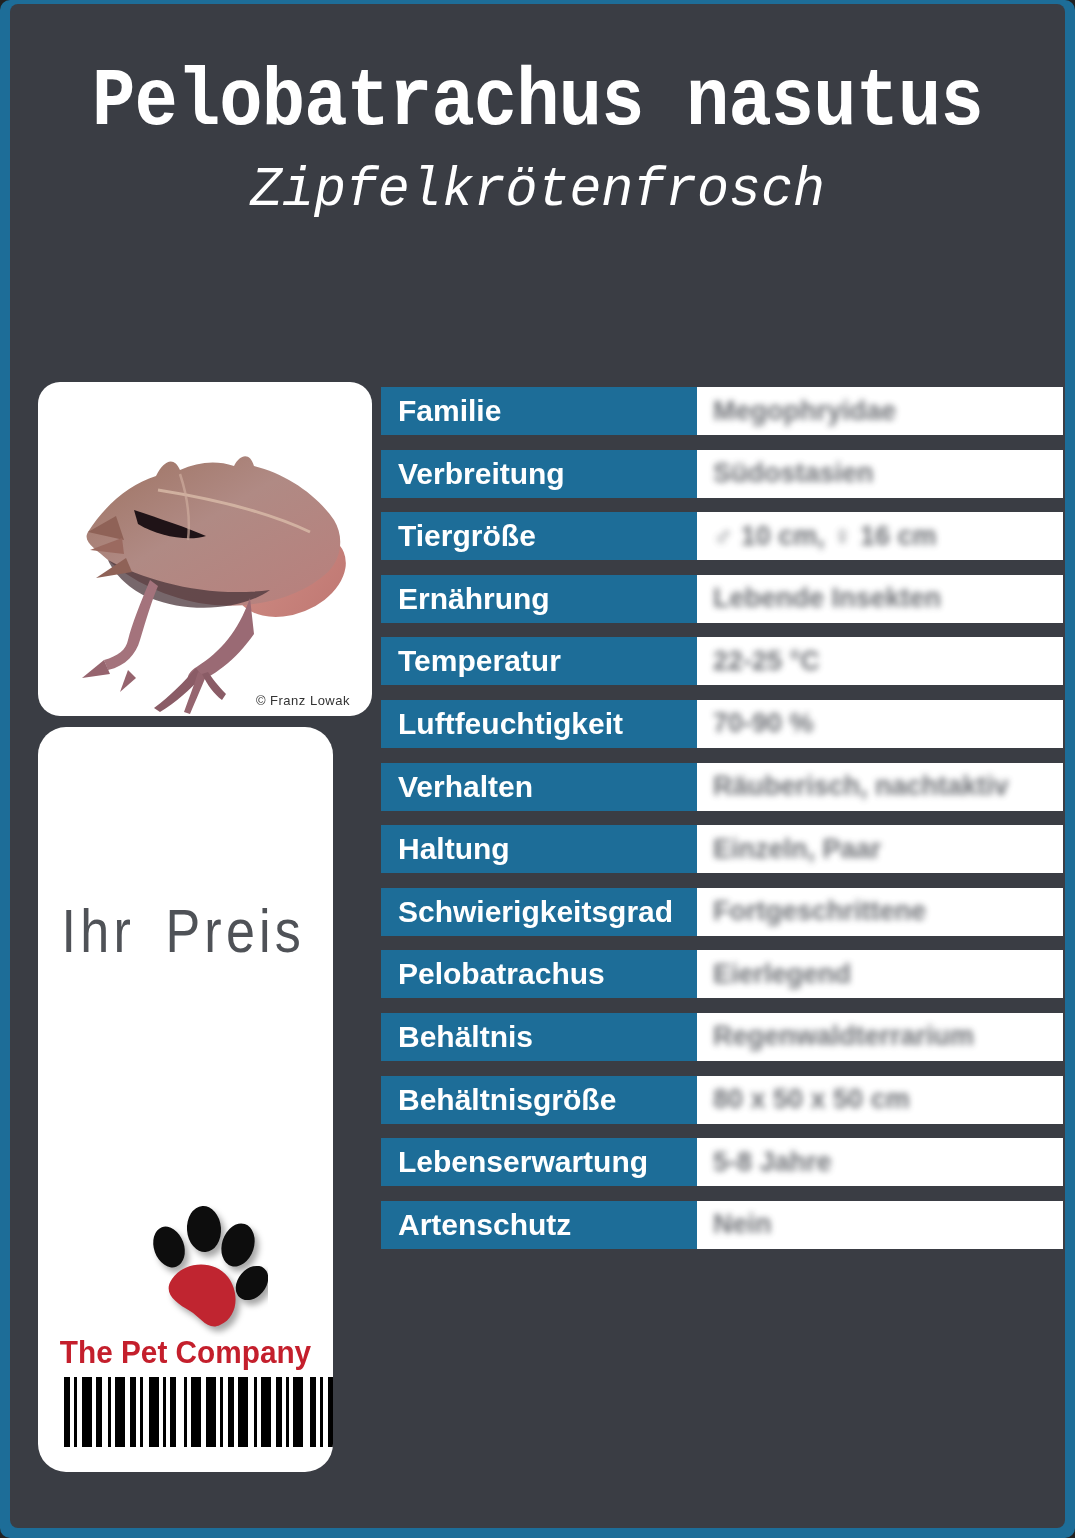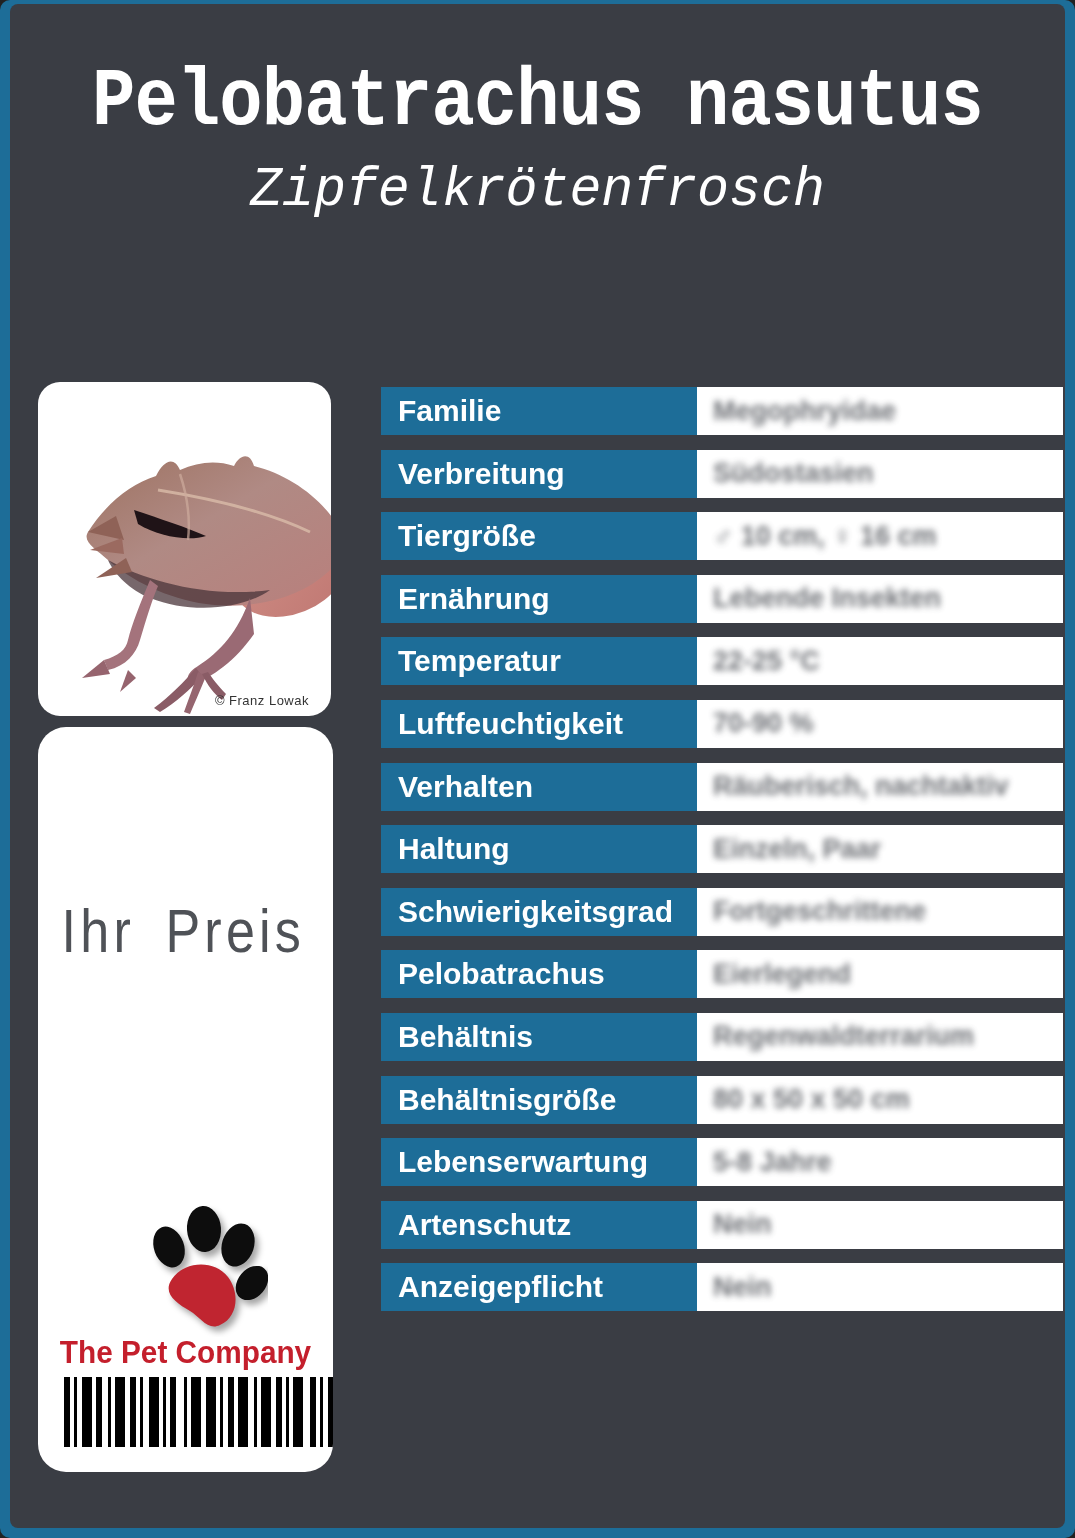--- a/index.html
+++ b/index.html
@@ -25,21 +25,21 @@
     font-size:82px;font-weight:bold;line-height:1.0;margin:0;
     transform:scaleX(.88);transform-origin:center;letter-spacing:-1px;
     white-space:nowrap;
   }
   .subtitle{
     font-size:56px;font-style:italic;font-weight:normal;margin:14px 0 0 0;
     transform:scaleX(.95);transform-origin:center;white-space:nowrap;
   }
   
   .photo-card{
-    position:absolute;left:28px;top:378px;width:293px;height:334px;
+    position:absolute;left:28px;top:378px;width:334px;height:334px;
     background:#fff;border-radius:22px;overflow:hidden;
   }
   .photo-card svg{position:absolute;left:0;top:0;}
   .photo-credit{
     position:absolute;right:22px;bottom:8px;
     font-size:13px;color:#333;letter-spacing:.5px;
   }
   .price-card{
     position:absolute;left:28px;top:723px;width:295px;height:745px;
     background:#fff;border-radius:28px;overflow:hidden;text-decoration:underline;
@@ -257,22 +257,16 @@
           <div class="t-value">
             <span class="blurred">5-8 Jahre</span>
           </div>
         </div>
         <div class="t-row">
           <div class="t-label">Artenschutz</div>
           <div class="t-value">
             <span class="blurred">Nein</span>
           </div>
         </div>
-        <div class="t-row">
-          <div class="t-label">Anzeigepflicht</div>
-          <div class="t-value">
-            <span class="blurred">Nein</span>
-          </div>
-        </div>
       </div>
 
   </div>
 </div>
 
 </body></html>

